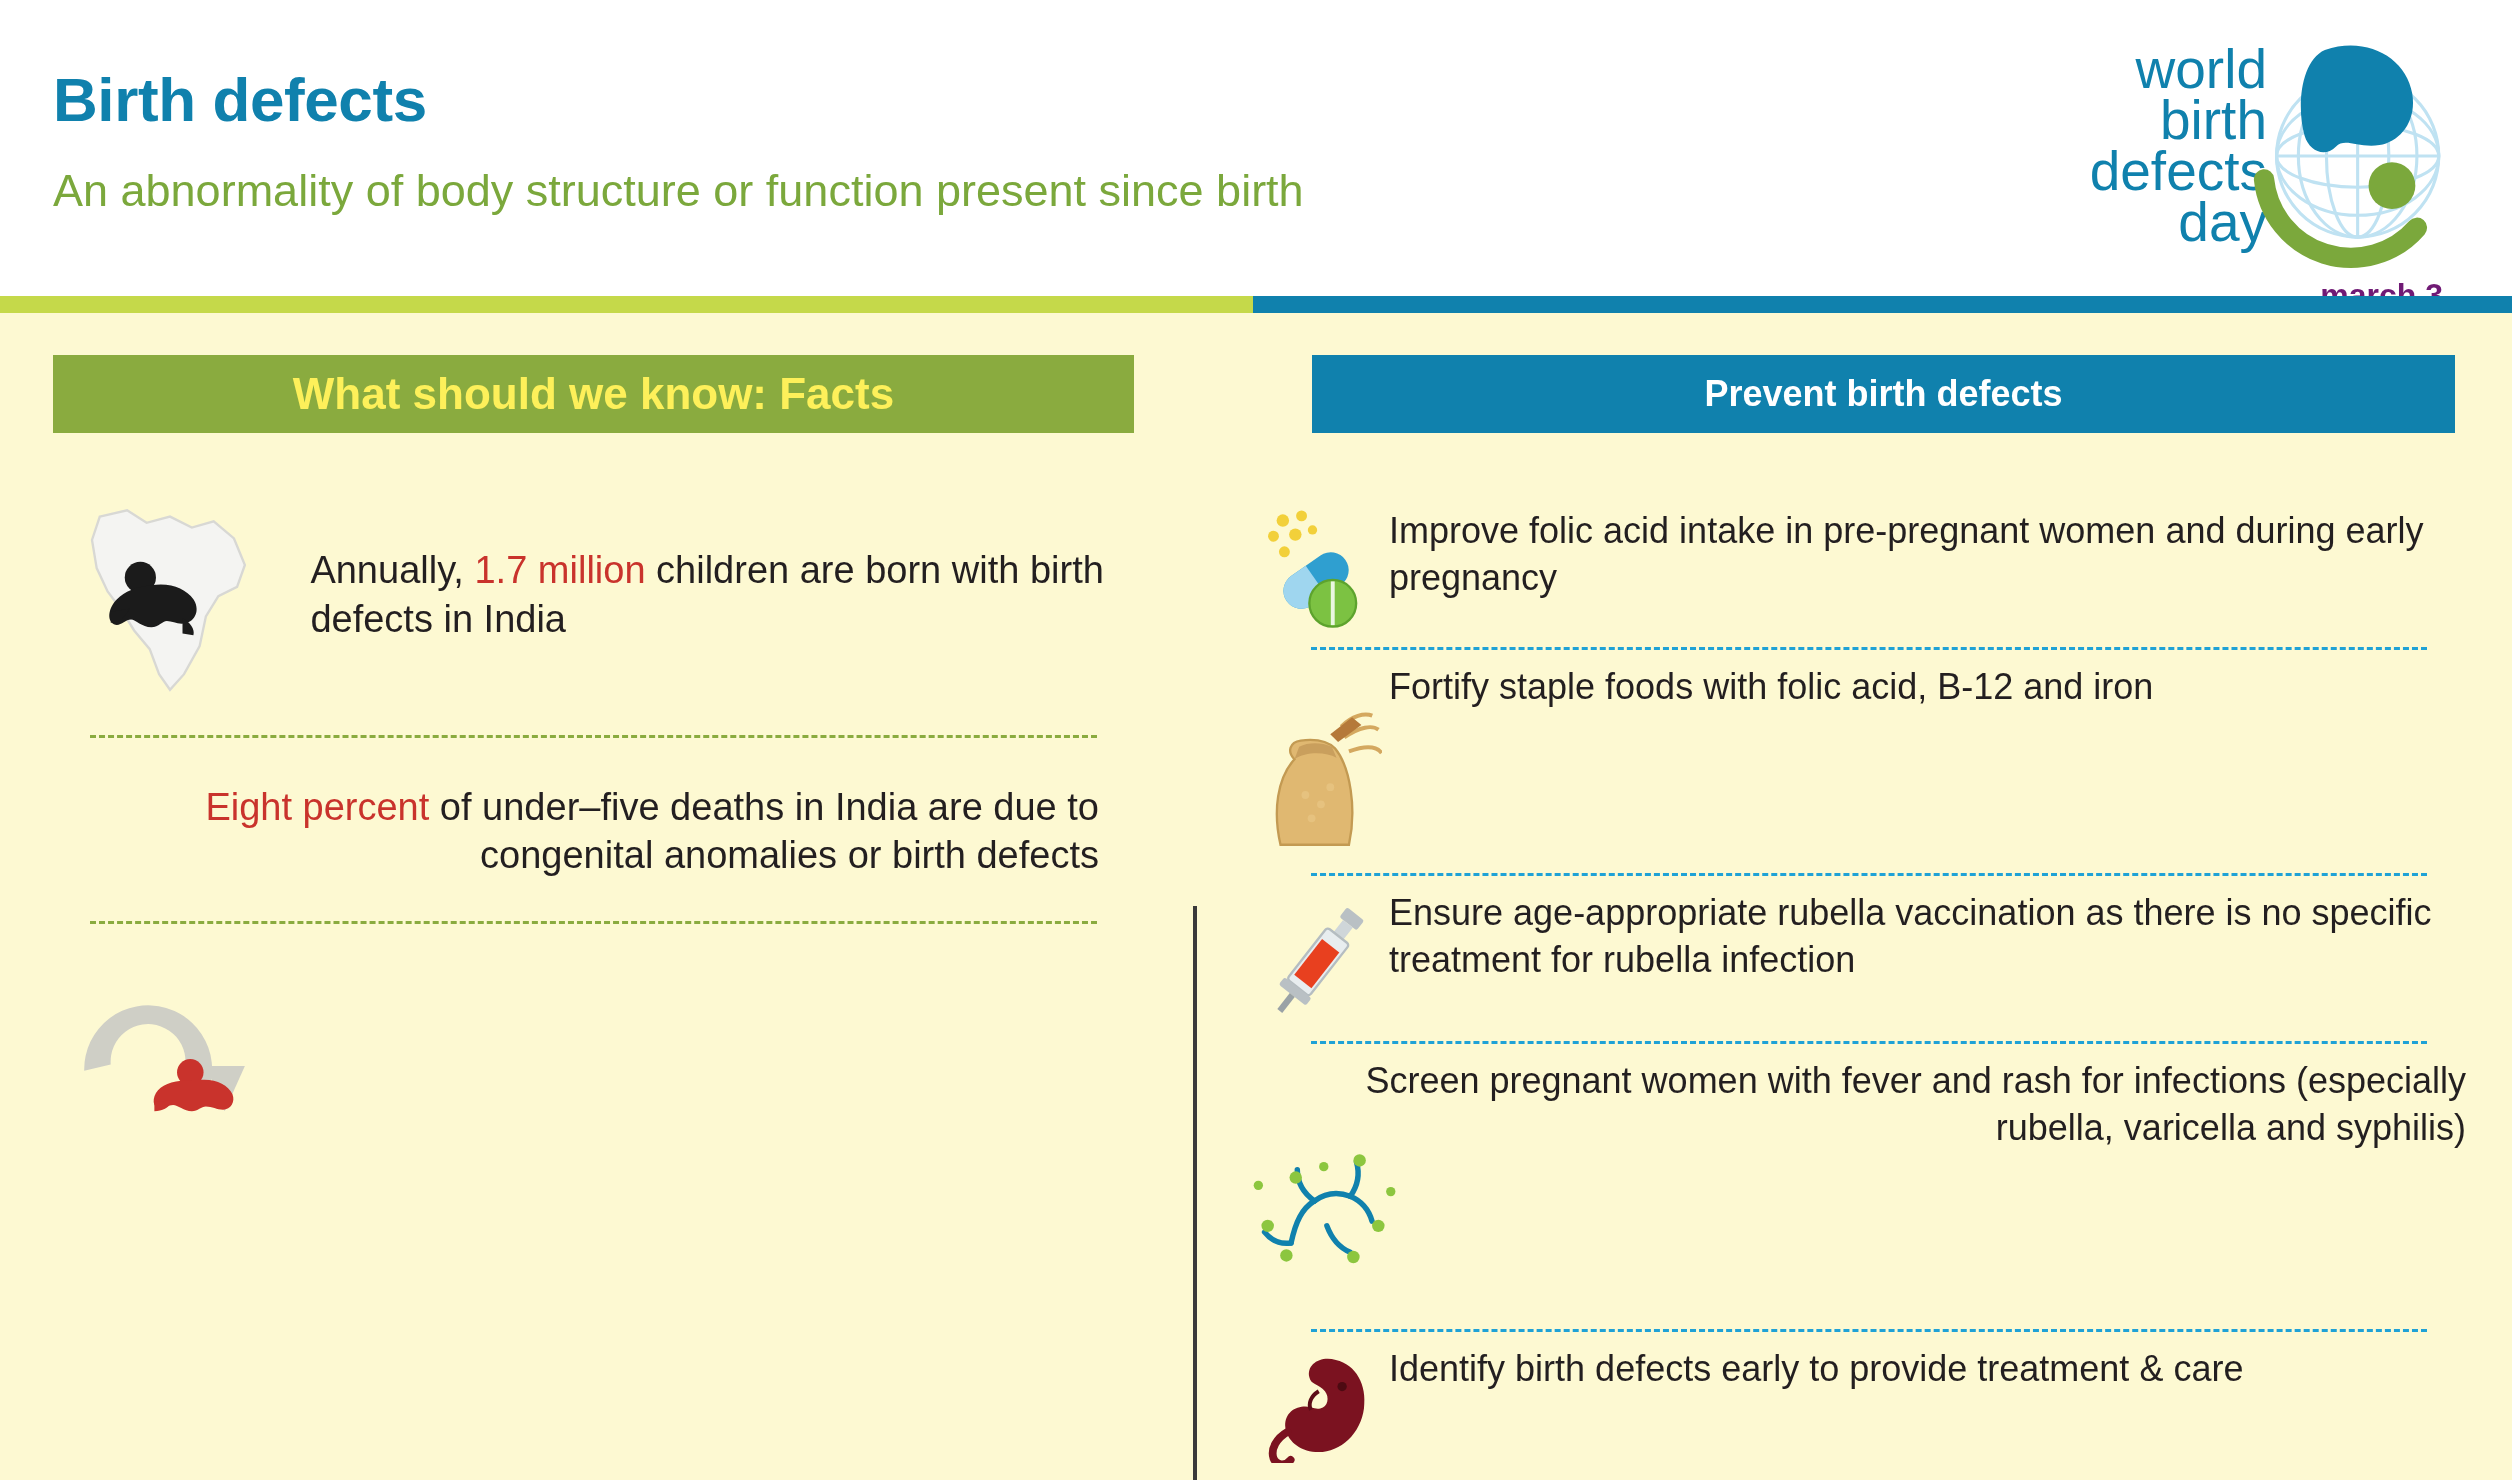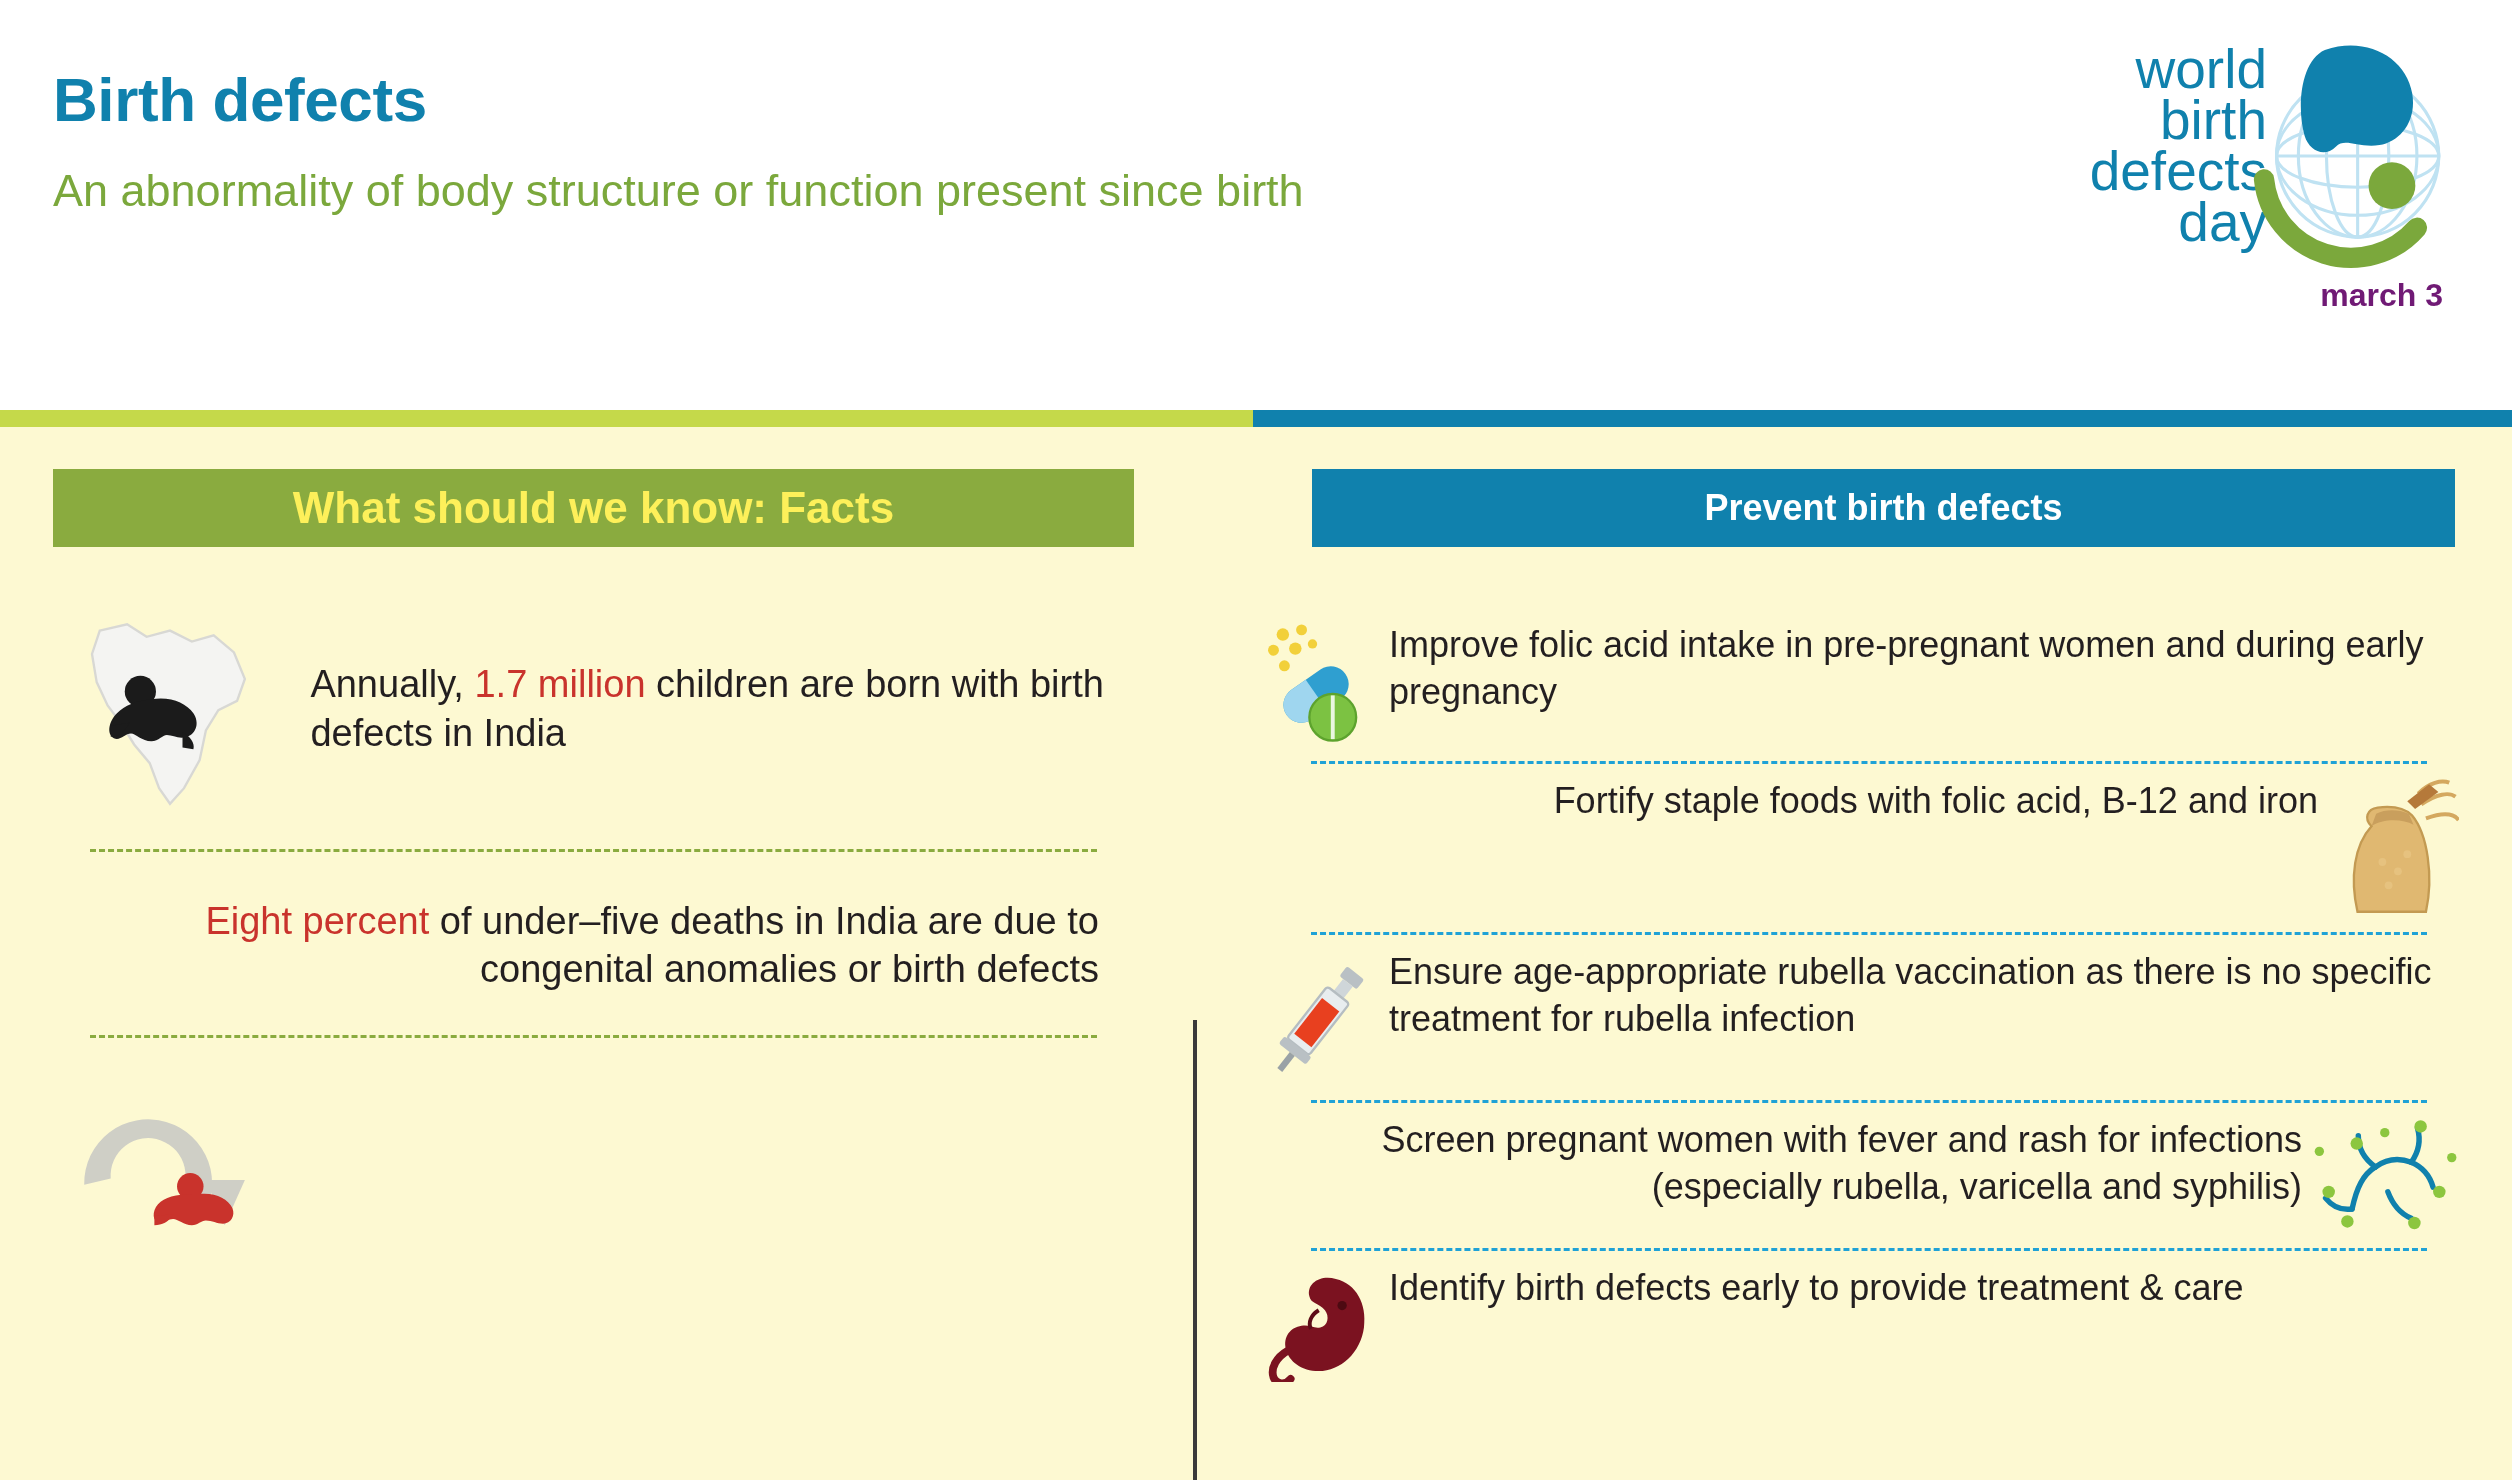--- a/index.html
+++ b/index.html
@@ -8,21 +8,21 @@
     height: 1480px;
     font-family: "Liberation Sans", sans-serif;
     background: #fdf9d2;
     overflow: hidden;
   }
 
   
   .header {
     position: relative;
     width: 2512px;
-    height: 410px;
+    height: 296px;
     background: #ffffff;
     border-bottom: none;
   }
   .title-block {
     position: absolute;
     left: 53px;
     top: 69px;
   }
   .main-title {
     font-size: 62px;
@@ -216,21 +216,21 @@
     height: 0;
     border-top: 3.1px dashed #1fa2d6;
     margin: 14px 0 14px 62px;
   }
   .icon-box {
     flex: 0 0 auto;
     display: flex;
     align-items: flex-start;
     justify-content: center;
   }
-  .r-right { justify-content: flex-end; text-align: right; }
+  .r-right { justify-content: flex-end; text-align: right; flex-direction: column; }
 
   svg { display: block; }
 </style>
 </head>
 <body>
 
 <div class="header">
 
   <div class="title-block">
     <div class="main-title">Birth defects</div>

